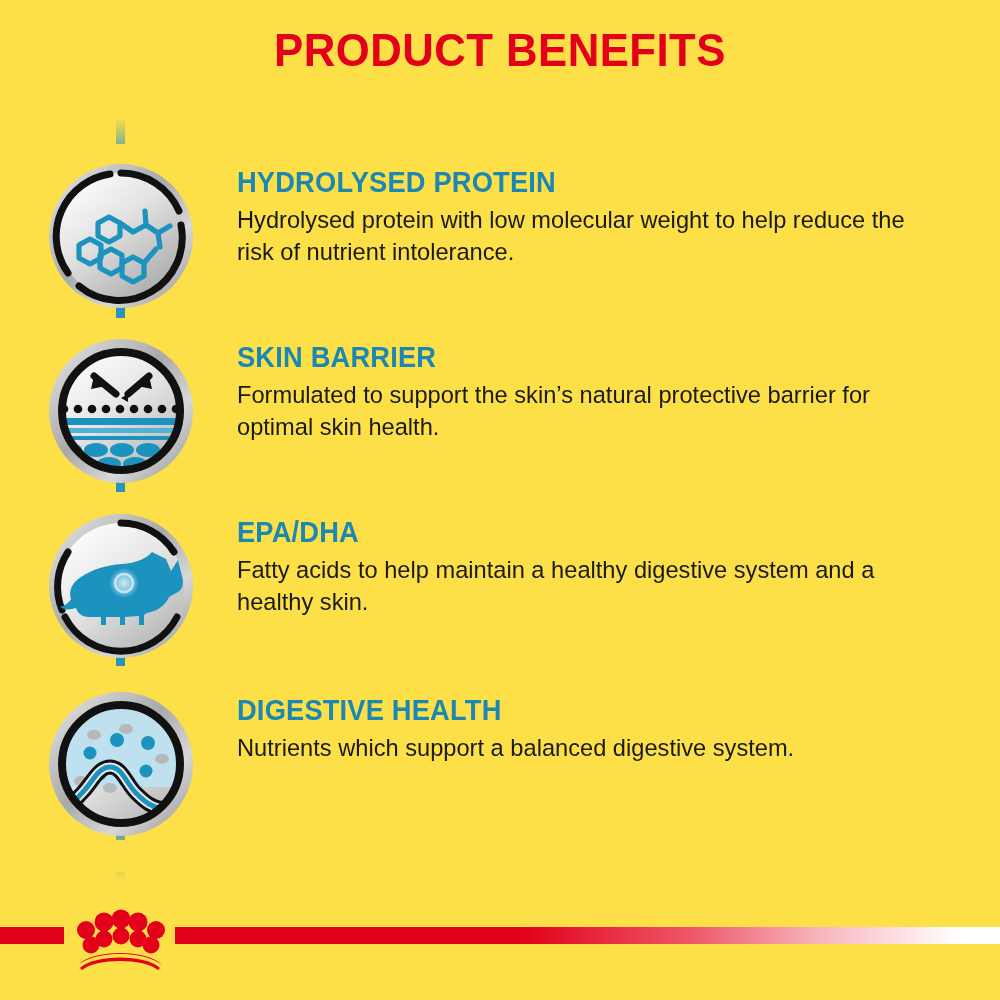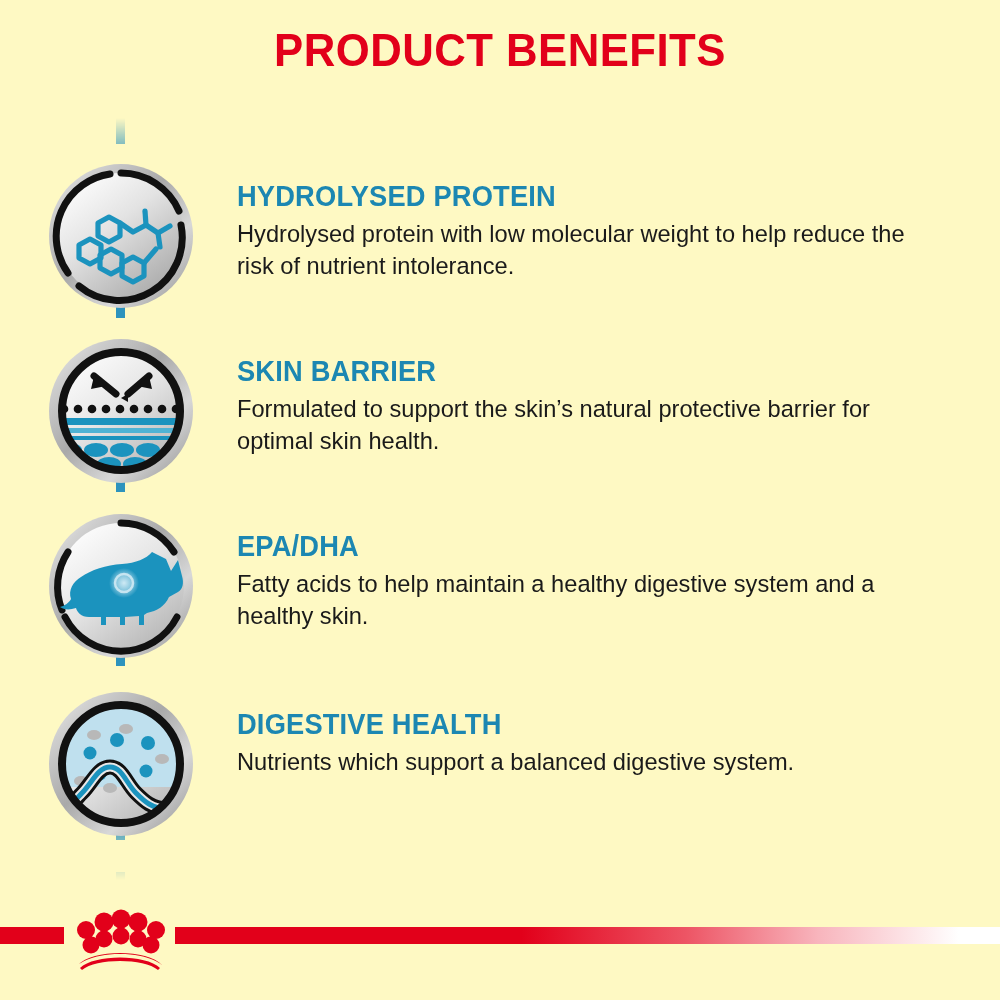--- a/index.html
+++ b/index.html
@@ -2,21 +2,21 @@
 <html><head>
 <meta charset="utf-8">
 <style>
   * { box-sizing: border-box; margin: 0; padding: 0; }
   html, body {
     width: 1000px; height: 1000px;
     background: #ffffff;
     font-family: "Liberation Sans", sans-serif;
     overflow: hidden;
   }
-  .page { position: relative; width: 1000px; height: 1000px; background: #fef9c3; }
+  .page { position: relative; width: 1000px; height: 1000px; background: #fde047; }
 
   
   .title {
     position: absolute;
     top: 22px; left: 0; width: 1000px;
     text-align: center;
     color: #E2001A;
     font-size: 47px;
     font-weight: bold;
     letter-spacing: 0.5px;
@@ -45,21 +45,21 @@
 
   .icon-wrap {
     position: absolute;
     left: 48px; top: 0;
     width: 146px; height: 146px;
   }
   .icon-wrap svg { display: block; width: 146px; height: 146px; }
 
   .text-col {
     position: absolute;
-    left: 237px; top: 18px;
+    left: 237px; top: 4px;
     width: 730px;
   }
   .b-title {
     color: #1C87B2;
     font-size: 29px;
     font-weight: bold;
     letter-spacing: 0.2px;
     transform: scaleX(0.94);
     transform-origin: left center;
     line-height: 1.08;

